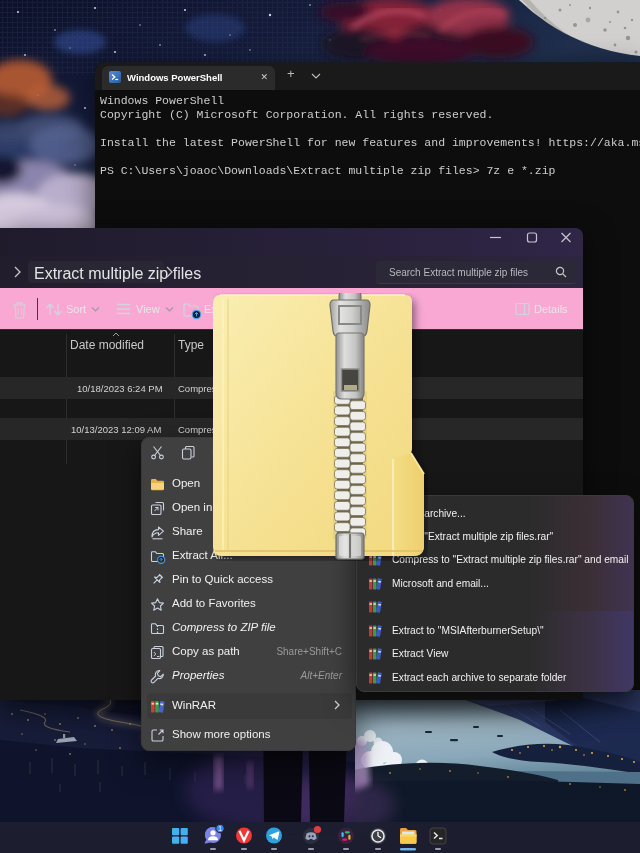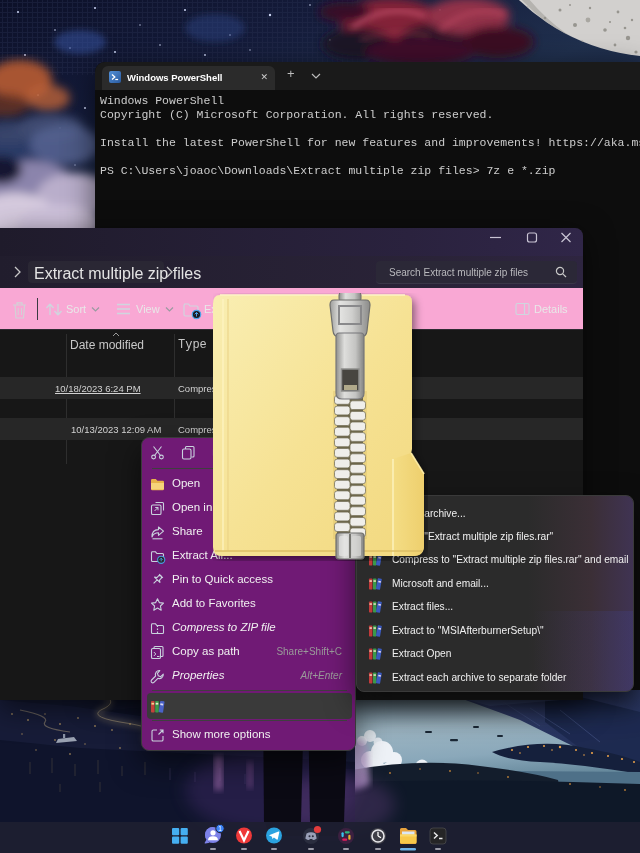--- a/index.html
+++ b/index.html
@@ -26,21 +26,21 @@
 #crumb-text { position:absolute; left:34px; top:9px; color:#e4e4e4; font-size:16px; }
 #searchbox { position:absolute; left:376px; top:5px; width:201px; height:23px; background:#2b2837; border-radius:4px; border-bottom:1px solid #3a3748; }
 #searchbox span { position:absolute; left:13px; top:6px; color:#b9b9bd; font-size:10px; }
 #ex-main { position:absolute; left:0; top:102px; width:100%; height:370px; background:#171717; }
 .colhdr { color:#c8c8c8; font-size:12px; }
 .vline { position:absolute; width:1px; background:#2e2e2e; }
 .filerow { position:absolute; left:0; width:583px; height:22px; background:#272727; }
 .filerow span { position:absolute; top:6px; color:#d2d2d2; font-size:9.5px; }
 
 
-#ctx { left:141px; top:437px; width:215px; height:314px; background:#701a75; border-radius:8px; border:1px solid #3a3a3a; box-shadow:0 12px 30px rgba(0,0,0,.55);padding-left:36px; }
+#ctx { left:141px; top:437px; width:215px; height:314px; background:#404040; border-radius:8px; border:1px solid #3a3a3a; box-shadow:0 12px 30px rgba(0,0,0,.55);padding-left:36px; }
 .ctx-item { position:absolute; left:5px; width:205px; height:24px; }
 .ctx-item .lbl { position:absolute; left:25px; top:5px; color:#f0f0f0; font-size:11.5px; white-space:nowrap; }
 .ctx-item .accel { position:absolute; right:10px; top:6px; color:#9a9a9a; font-size:10px; }
 .ctx-sep { position:absolute; left:10px; width:195px; height:1px; background:#3f3f3f; }
 
 
 #sub { left:356px; top:495px; width:278px; height:197px; background:#2b2b2b; border-radius:8px; border:1px solid #3a3a3a; box-shadow:0 12px 30px rgba(0,0,0,.55); overflow:hidden; }
 #subtint { position:absolute; right:0; top:0; width:140px; height:100%; background:linear-gradient(to right, rgba(43,43,43,0) 0%, rgba(43,43,43,0) 25%, rgba(96,56,80,0.30) 70%, rgba(86,60,126,0.48) 100%); }
 #subtint2 { position:absolute; right:0; bottom:0; width:100px; height:80px; background:linear-gradient(to right, rgba(43,43,43,0), rgba(66,66,140,0.30)); }
 .sub-item { position:absolute; left:4px; width:270px; height:23px; }
@@ -440,25 +440,25 @@
           <path d="M524.5,15.5 v11"></path>
         </g>
         <text x="534" y="25" fill="#e8e8e8" font-size="11" font-family="Liberation Sans">Details</text>
       </svg>
     </div>
     <div id="ex-main">
       <div class="colhdr abs" style="left:70px;top:8px;">Date modified</div>
       <svg width="8" height="5" viewBox="0 0 8 5" style="position:absolute;left:112px;top:2px;">
           <path d="M1,4 L4,1 L7,4" stroke="#9a9a9a" stroke-width="1" fill="none"></path>
         </svg>
-      <div class="colhdr abs" style="left:178px;top:8px;font-family:Liberation Mono, monospace;">Type</div>
+      <div class="colhdr abs" style="left:178px;top:8px;">Type</div>
       <div class="vline" style="left:66px;top:4px;height:130px;"></div>
       <div class="vline" style="left:174px;top:4px;height:130px;"></div>
       <div class="filerow" style="top:47px;">
-        <span style="left:55px;text-decoration:underline;">10/18/2023 6:24 PM</span>
+        <span style="left:77px;">10/18/2023 6:24 PM</span>
         <span style="left:178px;">Compress</span>
       </div>
       <div class="filerow" style="top:88px;">
         <span style="left:71px;">10/13/2023 12:09 AM</span>
         <span style="left:178px;">Compress</span>
       </div>
     </div>
   </div>
 
   <div id="ctx" class="abs">
@@ -565,20 +565,26 @@
       </div>
     <div class="ctx-item" style="top:202px;">
         <span class="lbl">Copy as path</span>
         <span class="accel">Share+Shift+C</span>
       </div>
     <div class="ctx-item" style="top:226px;font-style:italic;">
         <span class="lbl">Properties</span>
         <span class="accel">Alt+Enter</span>
       </div>
     <div class="ctx-sep" style="top:252px;"></div>
+    <div class="ctx-item" style="top:255px;">
+        <span class="lbl" style="top:6px;">WinRAR</span>
+        <svg width="6" height="10" viewBox="0 0 6 10" style="position:absolute;right:12px;top:7px;">
+          <path d="M1,1 L5,5 L1,9" stroke="#d0d0d0" stroke-width="1.3" fill="none"></path>
+        </svg>
+      </div>
     <div class="ctx-sep" style="top:282px;"></div>
     <div class="ctx-item" style="top:285px;">
         <span class="lbl">Show more options</span>
       </div>
   </div>
 
   <div id="sub" class="abs">
     <div id="subtint"></div>
       <div id="subtint2"></div>
     <svg width="278" height="197" viewBox="0 0 278 197" style="position:absolute;left:0;top:0;">
@@ -608,28 +614,25 @@
       </div>
     <div class="sub-item" style="top:29px;">
         <span class="lbl">Add to "Extract multiple zip files.rar"</span>
       </div>
     <div class="sub-item" style="top:52px;">
         <span class="lbl">Compress to "Extract multiple zip files.rar" and email</span>
       </div>
     <div class="sub-item" style="top:76px;">
         <span class="lbl">Microsoft and email...</span>
       </div>
-    <div class="sub-item" style="top:99px;">
-        <span class="lbl">Extract files...</span>
-      </div>
     <div class="sub-item" style="top:123px;">
         <span class="lbl">Extract to "MSIAfterburnerSetup\"</span>
       </div>
     <div class="sub-item" style="top:146px;">
-        <span class="lbl">Extract Open</span>
+        <span class="lbl">Extract View</span>
       </div>
     <div class="sub-item" style="top:170px;">
         <span class="lbl">Extract each archive to separate folder</span>
       </div>
   </div>
 
   <div id="zipicon" class="abs" style="left:213px;top:293px;width:215px;height:268px;">
   <svg width="215" height="268" viewBox="0 0 215 268">
     <defs>
       <linearGradient id="foldg" x1="0" y1="0" x2="1" y2="1">

